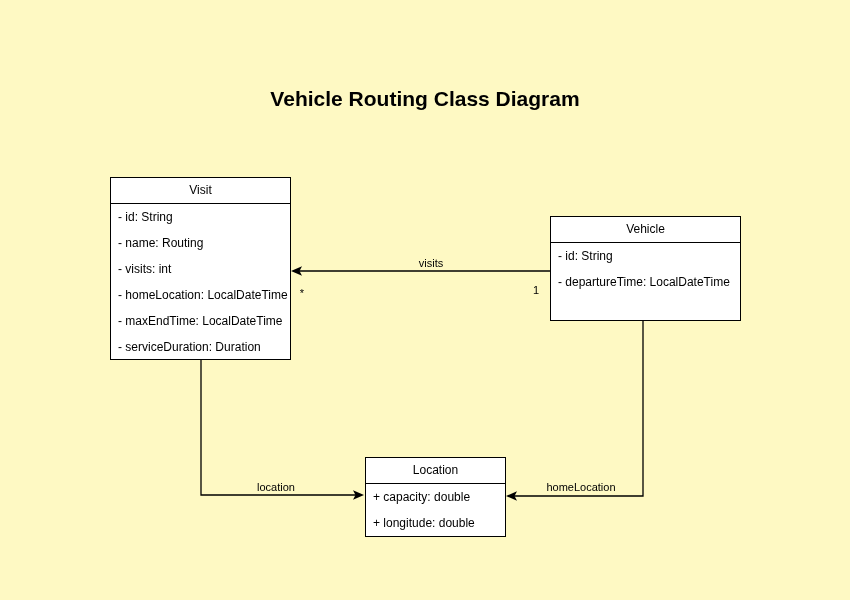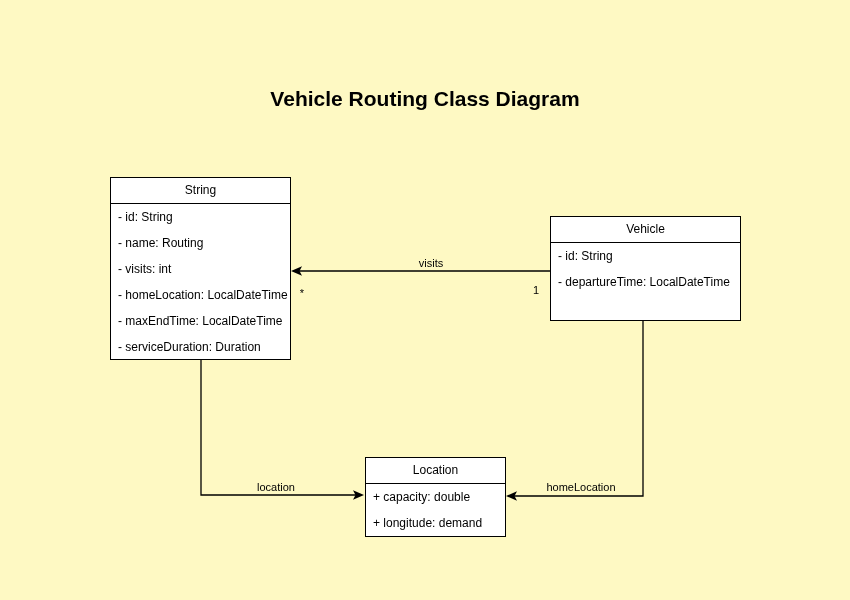--- a/index.html
+++ b/index.html
@@ -31,39 +31,39 @@
   .edge-label { font-family:"Liberation Sans", sans-serif; font-size:11px; fill:#000000; }
 </style>
 </head>
 <body>
 
 <div class="canvas" data-interactable="false">
 
   <h1 class="diagram-title" data-interactable="false">Vehicle Routing Class Diagram</h1>
 
   <div class="uml-class" style="left:110px; top:177px; width:181px; height:183px;" data-interactable="true">
-    <div class="uml-class-title" data-interactable="false">String</div>
+    <div class="uml-class-title" data-interactable="false">Visit</div>
     <div class="uml-attr" data-interactable="false">- id: String</div>
     <div class="uml-attr" data-interactable="false">- name: Routing</div>
     <div class="uml-attr" data-interactable="false">- visits: int</div>
     <div class="uml-attr" data-interactable="false">- homeLocation: LocalDateTime</div>
     <div class="uml-attr" data-interactable="false">- maxEndTime: LocalDateTime</div>
     <div class="uml-attr" data-interactable="false">- serviceDuration: Duration</div>
   </div>
 
   <div class="uml-class" style="left:550px; top:216px; width:191px; height:105px;" data-interactable="true">
     <div class="uml-class-title" data-interactable="false">Vehicle</div>
     <div class="uml-attr" data-interactable="false">- id: String</div>
     <div class="uml-attr" data-interactable="false">- departureTime: LocalDateTime</div>
   </div>
 
   <div class="uml-class" style="left:365px; top:457px; width:141px; height:80px;" data-interactable="true">
     <div class="uml-class-title" data-interactable="false">Location</div>
     <div class="uml-attr" data-interactable="false">+ capacity: double</div>
-    <div class="uml-attr" data-interactable="false">+ longitude: demand</div>
+    <div class="uml-attr" data-interactable="false">+ longitude: double</div>
   </div>
 
   <svg class="edges" width="850" height="600" viewBox="0 0 850 600" data-interactable="false">
 
     <g data-interactable="true">
       <line class="edge-line" x1="550" y1="271" x2="299" y2="271" data-interactable="false"></line>
       <polygon class="edge-head" points="291,271 302,266.2 299.5,271 302,275.8" data-interactable="false"></polygon>
       <text class="edge-label" x="431" y="267" text-anchor="middle" data-interactable="false">visits</text>
       <text class="edge-label" x="302" y="297" text-anchor="middle" data-interactable="false">*</text>
       <text class="edge-label" x="536" y="294" text-anchor="middle" data-interactable="false">1</text>

